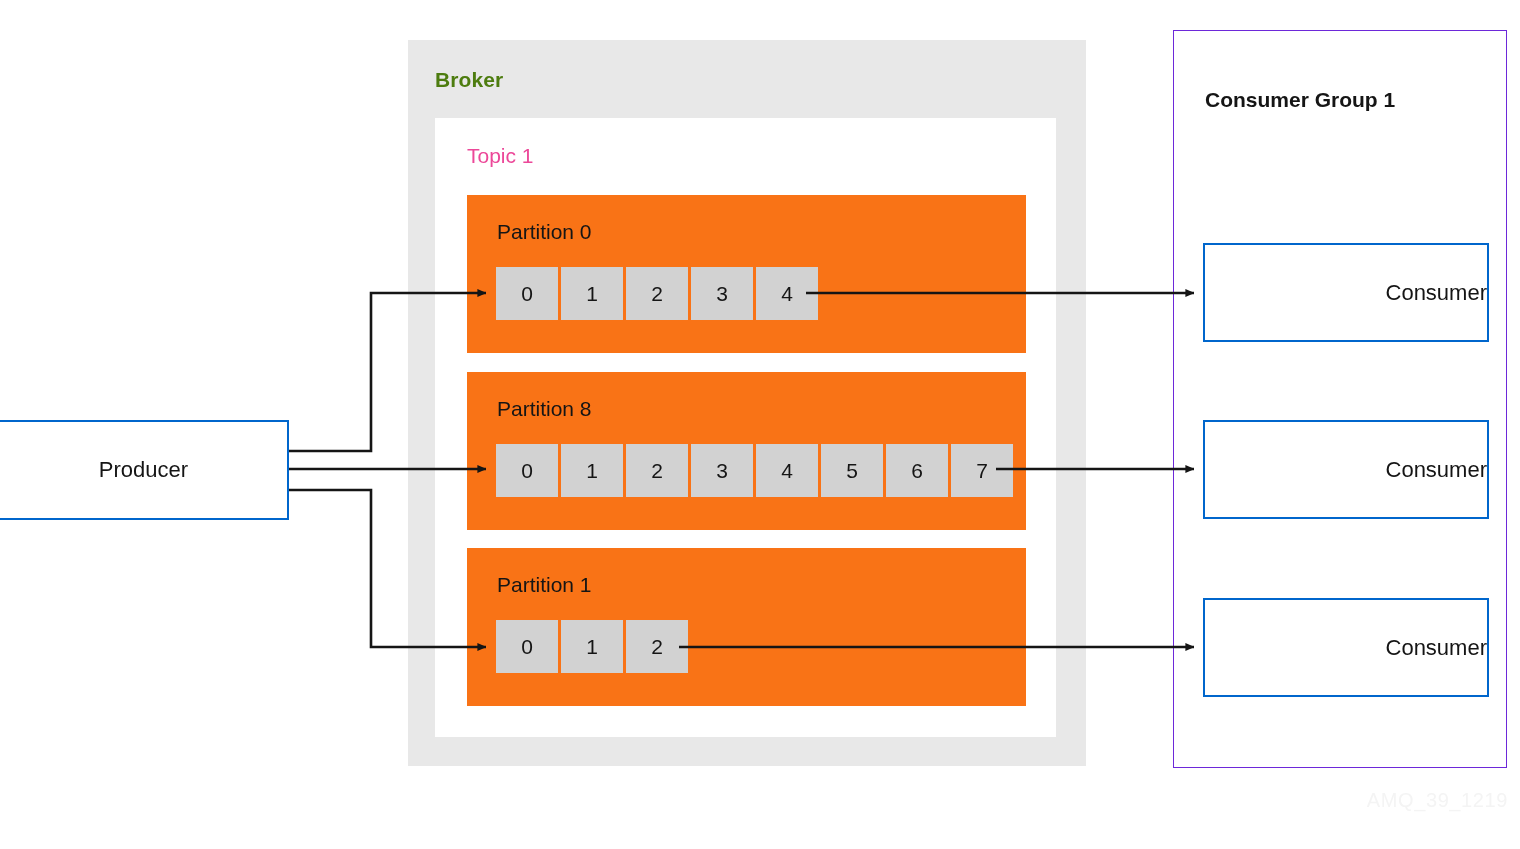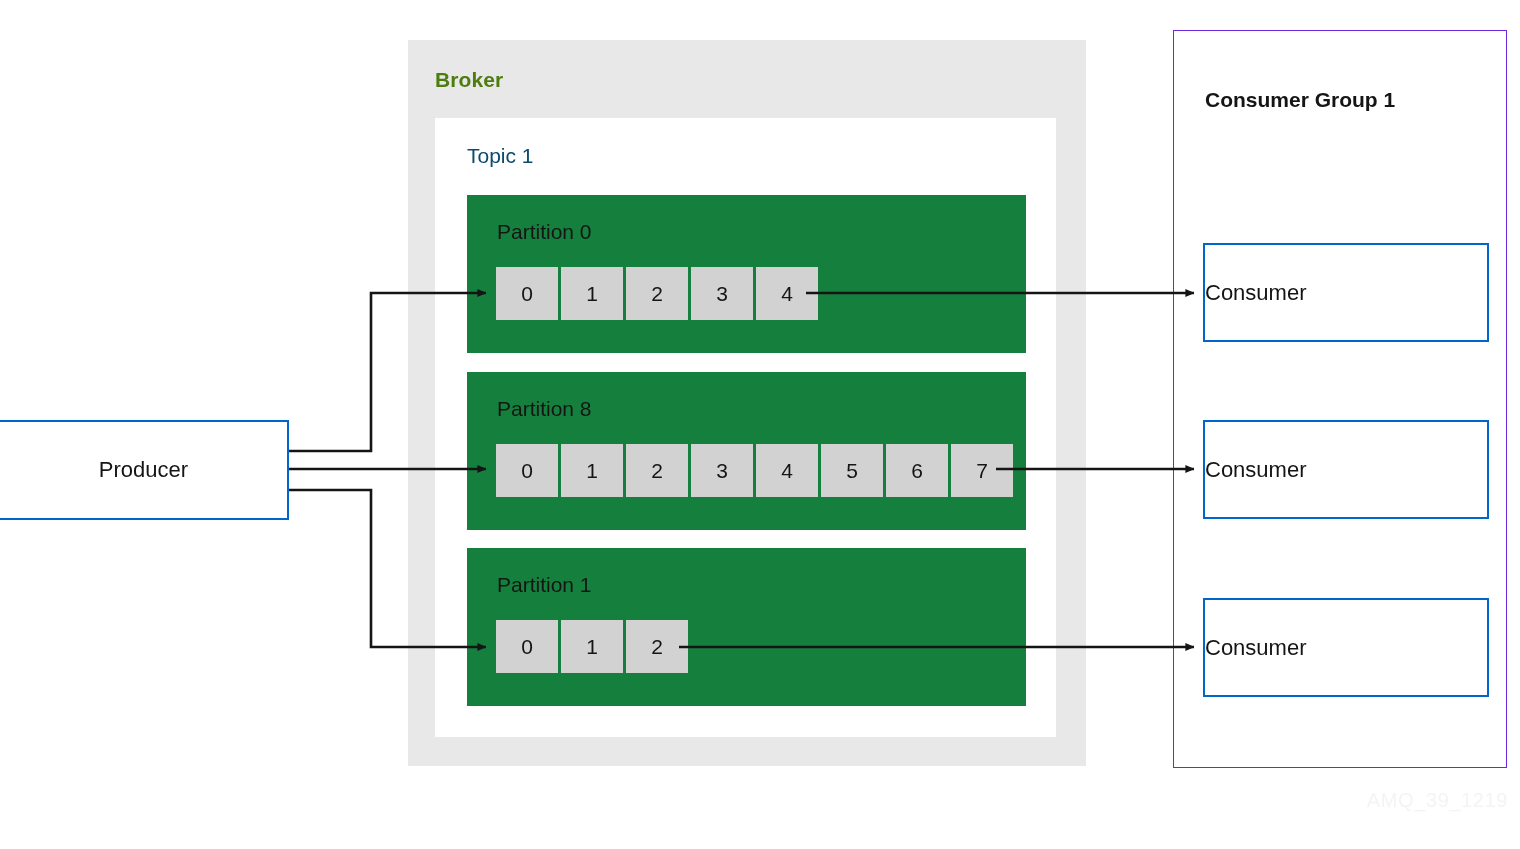--- a/index.html
+++ b/index.html
@@ -28,27 +28,27 @@
     color:#4d7c0f;white-space:nowrap;
   }
 
   
   .topic{
     left:435px;top:118px;width:621px;height:619px;
     background:#ffffff;
   }
   .topic-title{
     position:absolute;left:32px;top:26px;
-    font-size:21px;font-weight:400;color:#0c4a6e;white-space:nowrap;
+    font-size:21px;font-weight:400;color:#ec4899;white-space:nowrap;
   }
 
   
   .partition{
     left:467px;width:559px;height:158px;
-    background:#15803d;
+    background:#f97316;
   }
   .p0{top:195px;}
   .p1{top:372px;}
   .p2{top:548px;}
   .partition-title{
     position:absolute;left:30px;top:25px;
     font-size:21px;font-weight:400;color:#151515;white-space:nowrap;
   }
   .cells{
     position:absolute;left:29px;top:72px;
@@ -78,21 +78,21 @@
     border:1px solid #6d28d9;
   }
   .cg-title{
     position:absolute;left:31px;top:57px;
     font-size:21px;font-weight:bold;color:#151515;white-space:nowrap;
   }
   .consumer{
     left:1203px;width:286px;height:99px;
     background:#ffffff;
     border:2px solid #0066cc;
-    display:flex;align-items:center;justify-content:flex-start;
+    display:flex;align-items:center;justify-content:flex-end;
   }
   .c0{top:243px;}
   .c1{top:420px;}
   .c2{top:598px;}
   .consumer-label{font-size:22px;color:#151515;}
 
   
   #wires{position:absolute;left:0;top:0;width:1520px;height:849px;
          pointer-events:none;}
 

